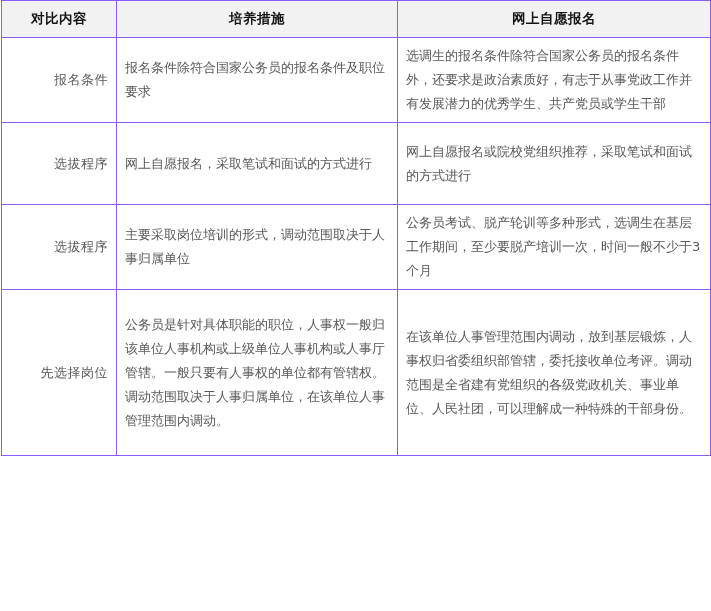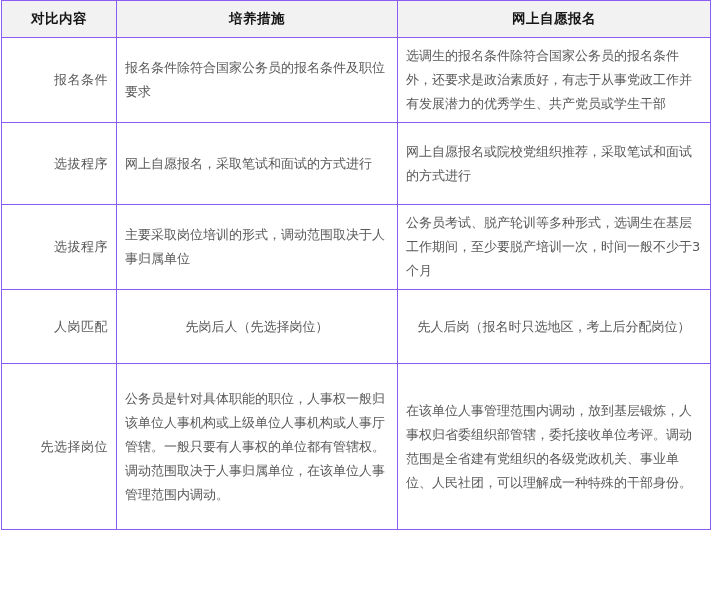--- a/index.html
+++ b/index.html
@@ -96,25 +96,20 @@
       <tr class="r3">
         <td class="label">选拔程序</td>
         <td class="txt-left">网上自愿报名，采取笔试和面试的方式进行</td>
         <td class="txt-left">网上自愿报名或院校党组织推荐，采取笔试和面试的方式进行</td>
       </tr>
       <tr class="r4">
         <td class="label">选拔程序</td>
         <td class="txt-left">主要采取岗位培训的形式，调动范围取决于人事归属单位</td>
         <td class="txt-left">公务员考试、脱产轮训等多种形式，选调生在基层工作期间，至少要脱产培训一次，时间一般不少于3个月</td>
       </tr>
-      <tr class="r5">
-        <td class="label">人岗匹配</td>
-        <td class="txt-center">先岗后人（先选择岗位）</td>
-        <td class="txt-center">先人后岗（报名时只选地区，考上后分配岗位）</td>
-      </tr>
       <tr class="r6">
         <td class="label">先选择岗位</td>
         <td class="txt-left">公务员是针对具体职能的职位，人事权一般归该单位人事机构或上级单位人事机构或人事厅管辖。一般只要有人事权的单位都有管辖权。调动范围取决于人事归属单位，在该单位人事管理范围内调动。</td>
         <td class="txt-left">在该单位人事管理范围内调动，放到基层锻炼，人事权归省委组织部管辖，委托接收单位考评。调动范围是全省建有党组织的各级党政机关、事业单位、人民社团，可以理解成一种特殊的干部身份。</td>
       </tr>
     </tbody>
   </table>
 </div>
 
 </body></html>

